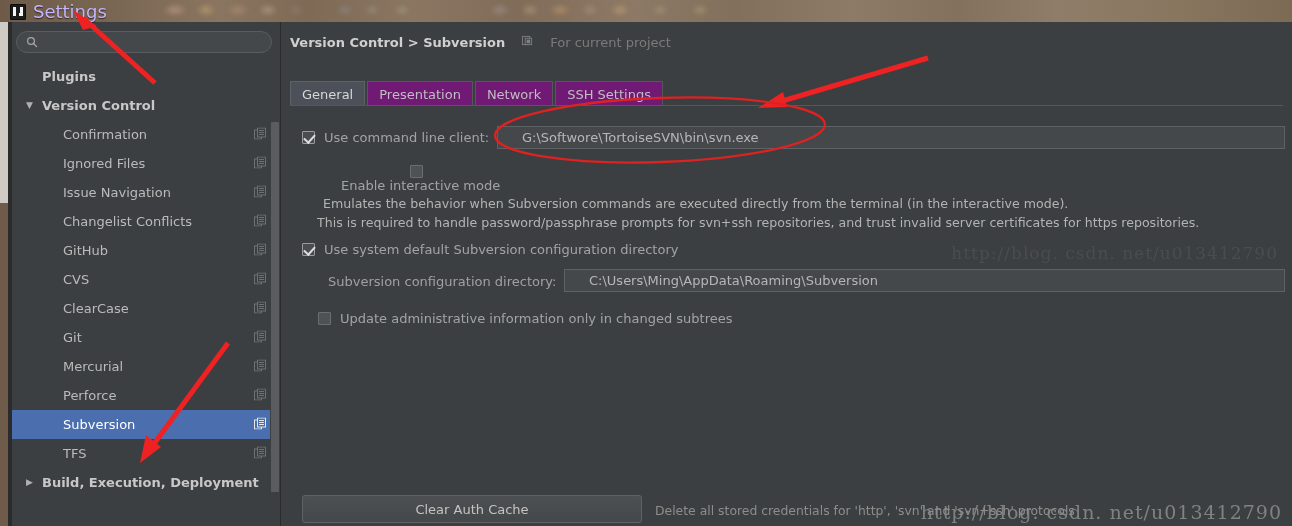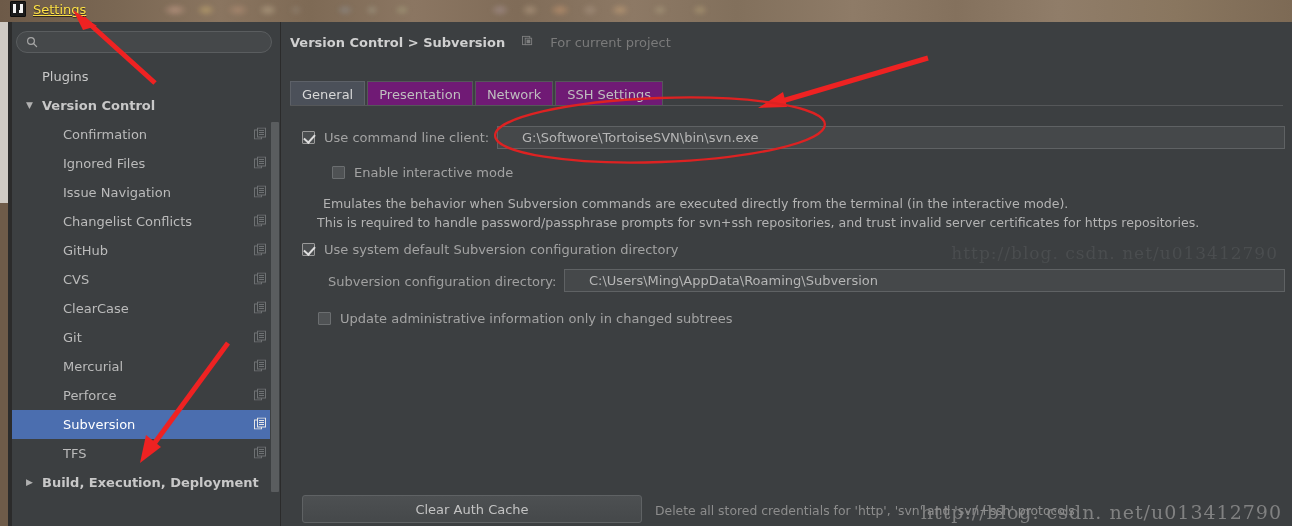--- a/index.html
+++ b/index.html
@@ -80,25 +80,24 @@
   .ij-logo::after {
     content: "";
     position: absolute;
     right: 2px; top: 2px;
     width: 4px; height: 9px;
     border-right: 3px solid #f4f4f4;
     border-bottom: 3px solid #f4f4f4;
     box-sizing: border-box;
   }
   .titlebar-text {
-    color: #fde047;
-    font-size: 13px;
+    color: #c4b5fd;
+    font-size: 18px;
     font-family: "DejaVu Sans", "Liberation Sans", sans-serif;
     text-shadow: 0 1px 1px rgba(0,0,0,.6);
-    text-decoration: underline;
   }
 
   
   .dialog {
     position: absolute;
     left: 0; top: 22px;
     width: 1292px; height: 504px;
     background: #3c3f41;
   }
   .left-edge {
@@ -407,21 +406,21 @@
             </svg>
           </span>
           <input class="search-input-fake" type="text" value="" placeholder="" style="">
         </div>
       </div>
 
       <div class="tree">
 
         <div class="tree-row">
           <span class="twisty"></span>
-          <span class="lbl-group" style="margin-left:2px;font-weight:normal;color:#c8c8c8;">Plugins</span>
+          <span class="lbl-group" style="margin-left:2px;font-weight:bold;color:#c8c8c8;">Plugins</span>
         </div>
 
         <div class="tree-row group">
           <span class="twisty">▼</span>
           <span class="lbl-group">Version Control</span>
         </div>
 
         <div class="tree-row">
           <span class="lbl-child">Confirmation</span>
           <span class="copy-icon">
@@ -617,21 +616,21 @@
       <div class="form">
 
         <div class="row" style="left:21px; top:24px;">
           <span class="cb checked"></span>
           <span class="cb-label">Use command line client:</span>
         </div>
         <div class="txtfield" style="position:absolute; left:216px; top:20px; width:788px; height:23px;">
           <span>G:\Softwore\TortoiseSVN\bin\svn.exe</span>
         </div>
 
-        <div class="row" style="left:51px; top:59px;">
+        <div class="row" style="left:51px; top:59px;flex-direction:column;">
           <span class="cb empty"></span>
           <span class="cb-label">Enable interactive mode</span>
         </div>
 
         <div class="desc" style="left:42px; top:88px;">Emulates the behavior when Subversion commands are executed directly from the terminal (in the interactive mode).</div>
         <div class="desc" style="left:36px; top:107px;">This is required to handle password/passphrase prompts for svn+ssh repositories, and trust invalid server certificates for https repositories.</div>
 
         <div class="row" style="left:21px; top:136px;">
           <span class="cb checked"></span>
           <span class="cb-label">Use system default Subversion configuration directory</span>

